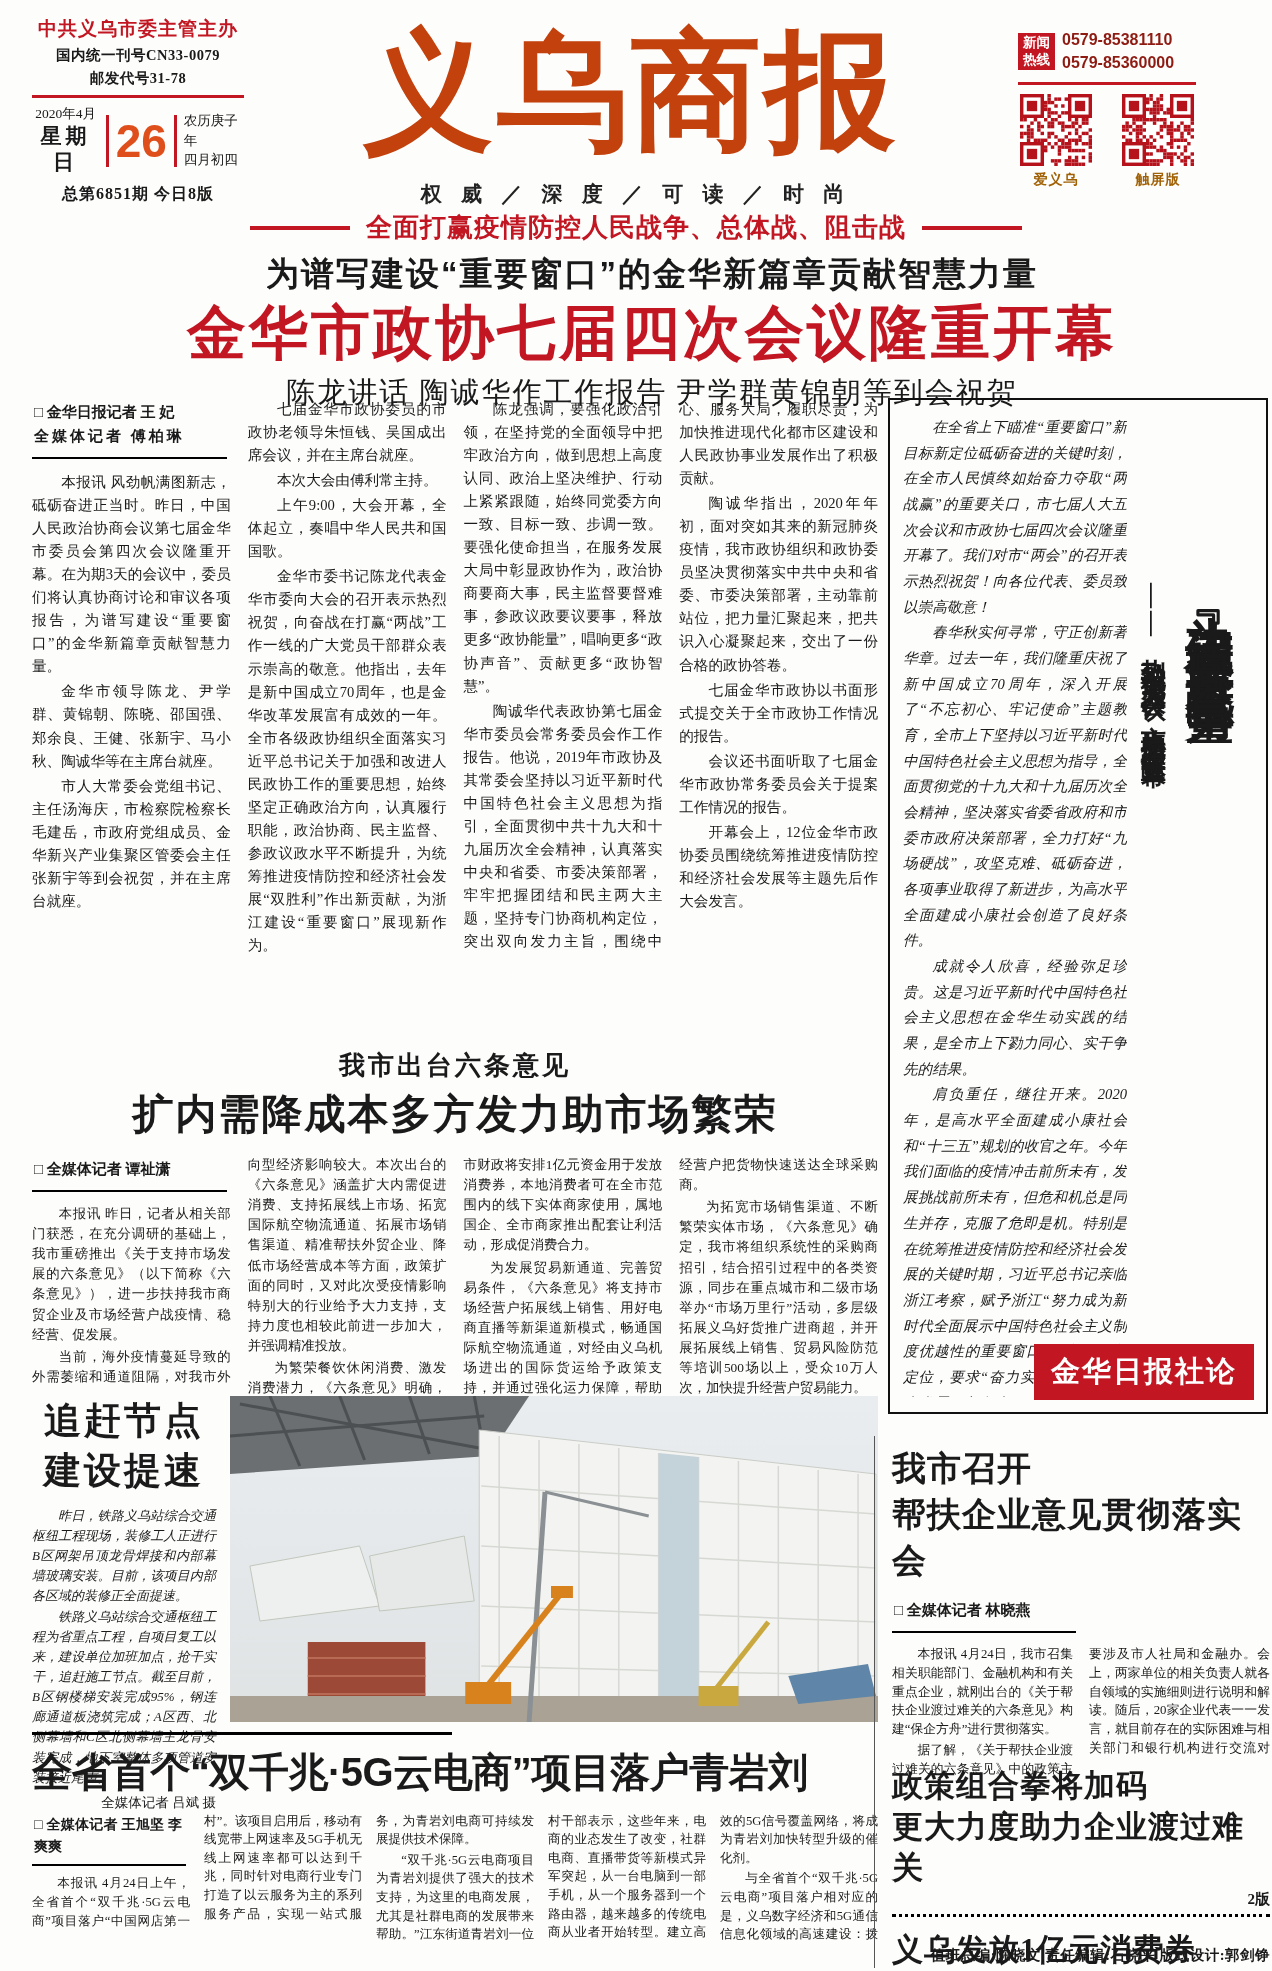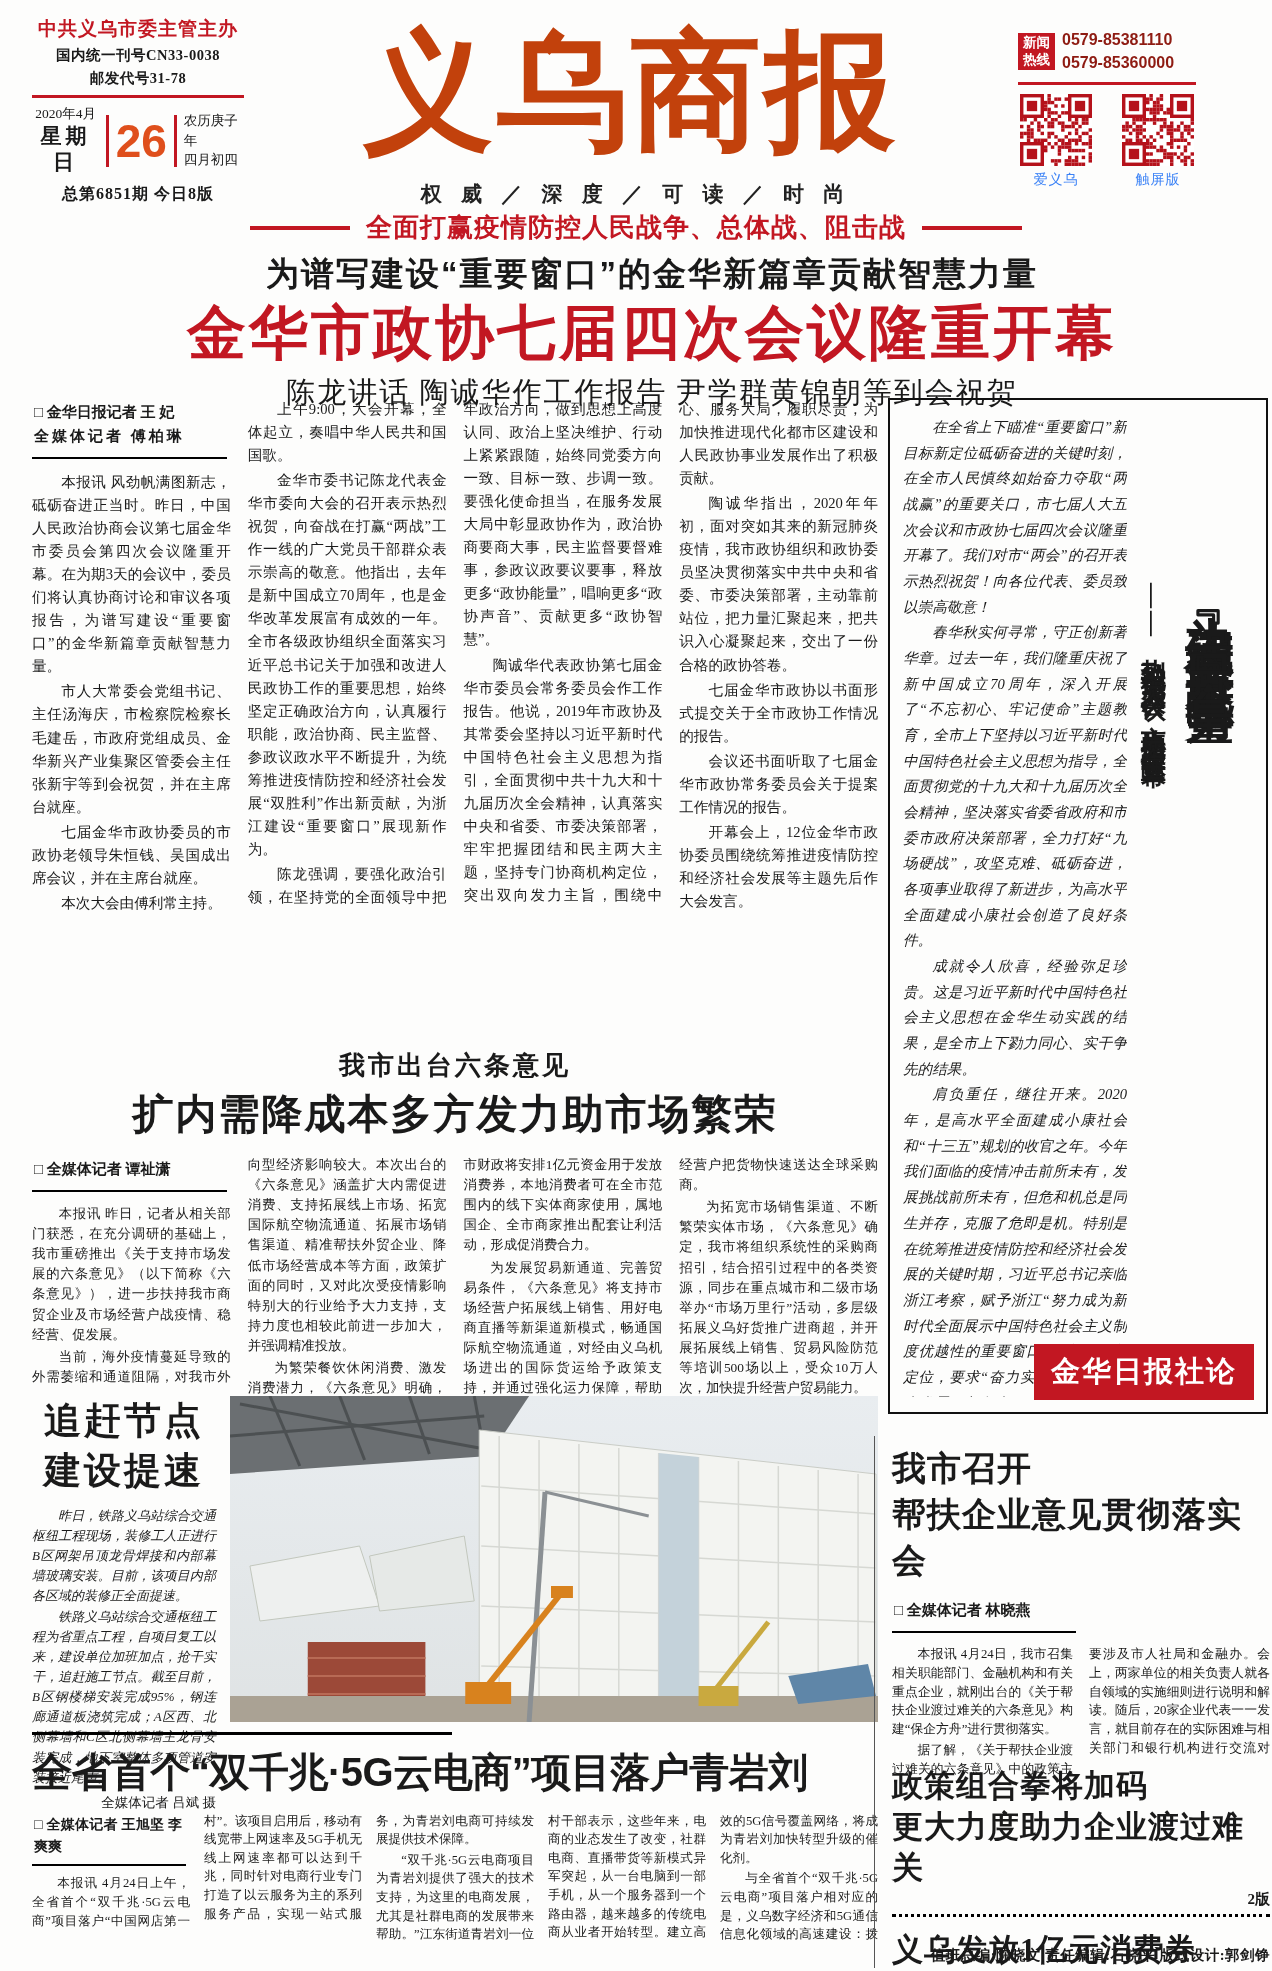--- a/index.html
+++ b/index.html
@@ -25,21 +25,21 @@
         color:#c2410c;margin-top:16px;letter-spacing:4px;font-family:"DejaVu Serif",serif;}
   .hdr-right{width:178px;margin-right:44px;margin-top:18px;}
   .hotline-row{display:flex;align-items:center;gap:7px;}
   .hotline-tag{background:#c21722;color:#fff;font-family:"Liberation Sans",sans-serif;font-weight:700;
         font-size:13.5px;line-height:1.3;padding:1px 5px;text-align:left;}
   .phones{font-family:"Liberation Sans",sans-serif;font-weight:700;font-size:16px;color:#8e1b12;line-height:1.45;}
   .thin-red{height:2.5px;background:#c21722;margin:8px 0 9px;}
   .qr-row{display:flex;justify-content:space-between;}
   .qr-item{width:76px;text-align:center;}
   .qr{width:72px;height:72px;display:block;margin:0 auto;background:#fff;}
-  .qr-label{font-size:14px;font-weight:400;color:#3b82f6;margin-top:5px;letter-spacing:1px;}
+  .qr-label{font-size:14px;font-weight:700;color:#a16207;margin-top:5px;letter-spacing:1px;}
 
   .slogan{position:absolute;top:180px;left:0;width:100%;text-align:center;
         font-size:21px;font-weight:600;letter-spacing:7px;color:#222;}
   .banner{position:absolute;top:210px;left:250px;width:772px;display:flex;align-items:center;gap:16px;}
   .banner::before,.banner::after{content:"";flex:1;height:4px;background:#c21722;}
   .banner span{font-family:"Liberation Sans",sans-serif;font-weight:900;font-size:26px;color:#c21722;letter-spacing:1px;white-space:nowrap;}
 
   
   .lead-head{position:absolute;top:252px;left:16px;width:100%;text-align:center;}
   .lead-kicker{font-family:"Liberation Sans",sans-serif;font-weight:700;font-size:33px;letter-spacing:2px;}
@@ -107,21 +107,21 @@
         font-size:14.5px;font-weight:700;letter-spacing:.5px;}
 </style>
 </head>
 <body>
 
 <div class="page">
 
   <header class="hdr">
     <div class="hdr-left">
       <div class="org sans">中共义乌市委主管主办</div>
-      <div class="pub-info">国内统一刊号CN33-0038</div>
+      <div class="pub-info">国内统一刊号CN33-0079</div>
       <div class="pub-info">邮发代号31-78</div>
       <div class="red-rule"></div>
       <div class="date-box">
         <div class="d-col">
           <span class="d-month">2020年4月</span>
           <span class="weekday">星期日</span>
         </div>
         <div class="vbar"></div>
         <div class="day-num">26</div>
         <div class="vbar"></div>
@@ -464,20 +464,21 @@
     <div class="lead-headline">金华市政协七届四次会议隆重开幕</div>
     <div class="lead-subhead">陈龙讲话 陶诚华作工作报告 尹学群黄锦朝等到会祝贺</div>
   </section>
 
   <section class="main-cols cols">
     <div class="byline">
       <span>□ 金华日报记者 王  妃</span>
       <span class="l2">全媒体记者 傅柏琳</span>
     </div>
   <p>本报讯 风劲帆满图新志，砥砺奋进正当时。昨日，中国人民政治协商会议第七届金华市委员会第四次会议隆重开幕。在为期3天的会议中，委员们将认真协商讨论和审议各项报告，为谱写建设“重要窗口”的金华新篇章贡献智慧力量。</p>
+      <p>金华市领导陈龙、尹学群、黄锦朝、陈晓、邵国强、郑余良、王健、张新宇、马小秋、陶诚华等在主席台就座。</p>
       <p>市人大常委会党组书记、主任汤海庆，市检察院检察长毛建岳，市政府党组成员、金华新兴产业集聚区管委会主任张新宇等到会祝贺，并在主席台就座。</p>
       <p>七届金华市政协委员的市政协老领导朱恒钱、吴国成出席会议，并在主席台就座。</p>
       <p>本次大会由傅利常主持。</p>
       <p>上午9:00，大会开幕，全体起立，奏唱中华人民共和国国歌。</p>
       <p>金华市委书记陈龙代表金华市委向大会的召开表示热烈祝贺，向奋战在打赢“两战”工作一线的广大党员干部群众表示崇高的敬意。他指出，去年是新中国成立70周年，也是金华改革发展富有成效的一年。全市各级政协组织全面落实习近平总书记关于加强和改进人民政协工作的重要思想，始终坚定正确政治方向，认真履行职能，政治协商、民主监督、参政议政水平不断提升，为统筹推进疫情防控和经济社会发展“双胜利”作出新贡献，为浙江建设“重要窗口”展现新作为。</p>
       <p>陈龙强调，要强化政治引领，在坚持党的全面领导中把牢政治方向，做到思想上高度认同、政治上坚决维护、行动上紧紧跟随，始终同党委方向一致、目标一致、步调一致。要强化使命担当，在服务发展大局中彰显政协作为，政治协商要商大事，民主监督要督难事，参政议政要议要事，释放更多“政协能量”，唱响更多“政协声音”、贡献更多“政协智慧”。</p>
       <p>陶诚华代表政协第七届金华市委员会常务委员会作工作报告。他说，2019年市政协及其常委会坚持以习近平新时代中国特色社会主义思想为指引，全面贯彻中共十九大和十九届历次全会精神，认真落实中央和省委、市委决策部署，牢牢把握团结和民主两大主题，坚持专门协商机构定位，突出双向发力主旨，围绕中心、服务大局，履职尽责，为加快推进现代化都市区建设和人民政协事业发展作出了积极贡献。</p>
       <p>陶诚华指出，2020年年初，面对突如其来的新冠肺炎疫情，我市政协组织和政协委员坚决贯彻落实中共中央和省委、市委决策部署，主动靠前站位，把力量汇聚起来，把共识入心凝聚起来，交出了一份合格的政协答卷。</p>
       <p>七届金华市政协以书面形式提交关于全市政协工作情况的报告。</p>
       <p>会议还书面听取了七届金华市政协常务委员会关于提案工作情况的报告。</p>

